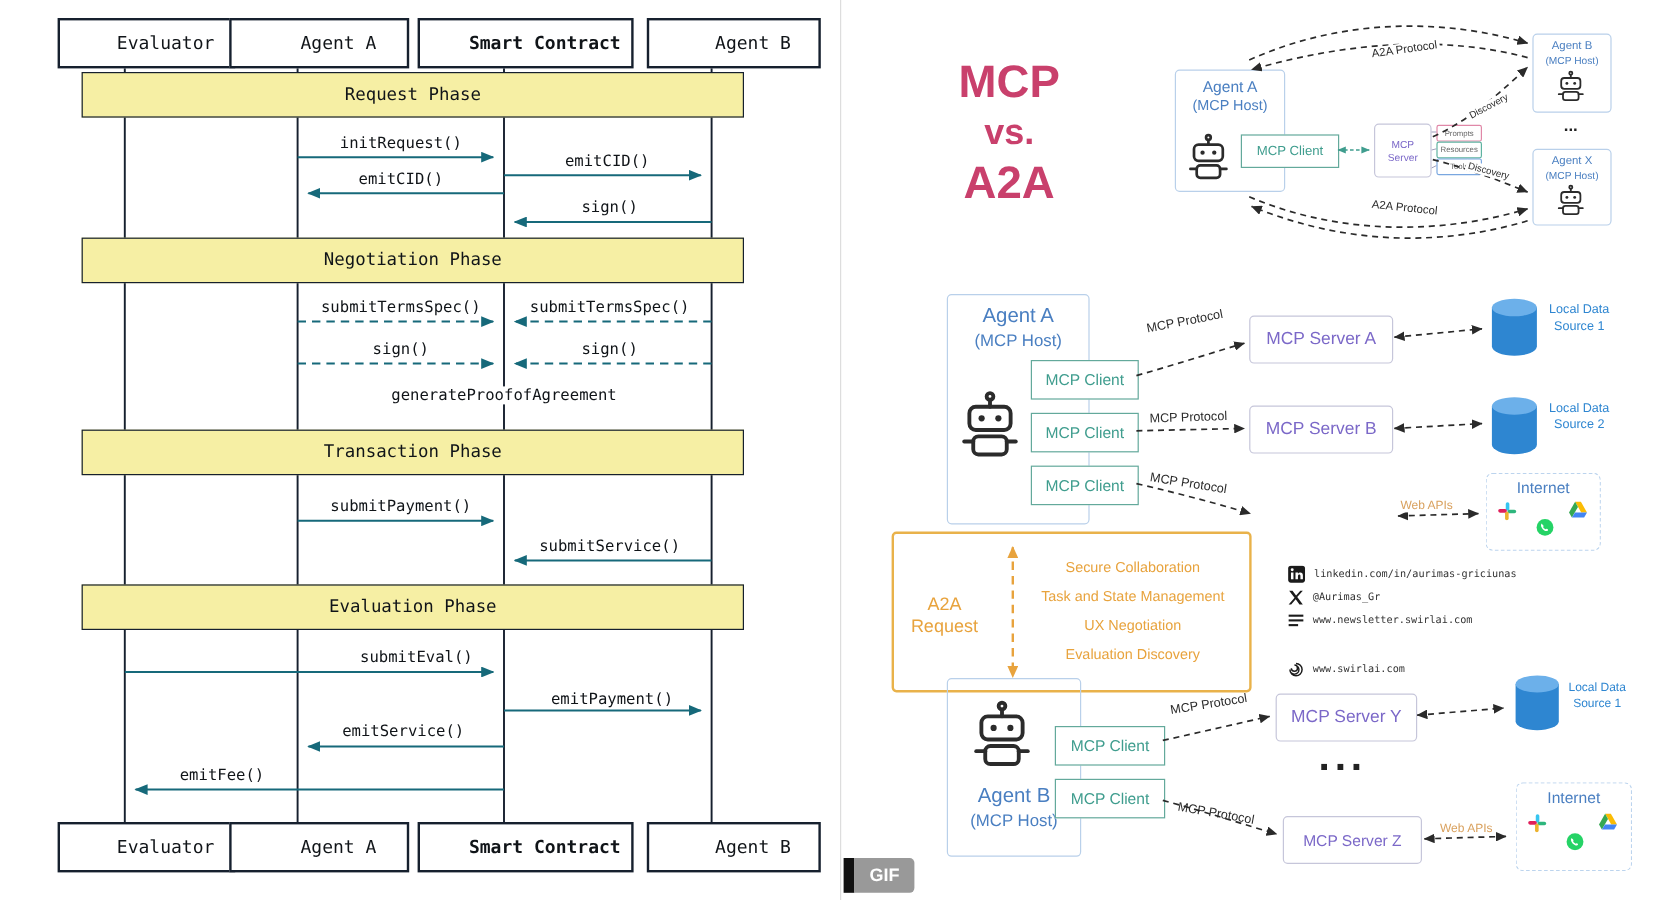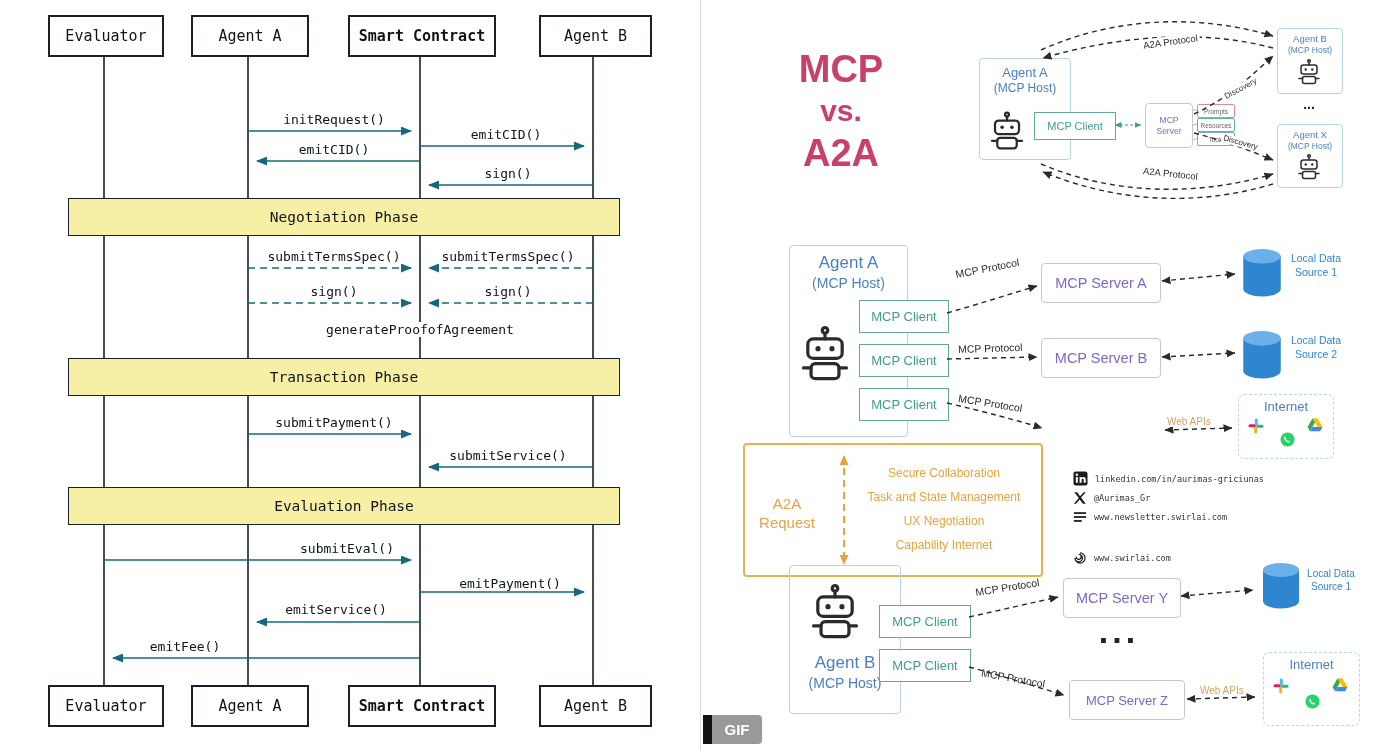--- a/index.html
+++ b/index.html
@@ -4,21 +4,21 @@
 <style>
   html,body{margin:0;padding:0;background:#fff;}
   #stage{position:relative;width:1400px;height:750px;background:#fff;overflow:hidden;
          font-family:"Liberation Sans",sans-serif;}
   .abs{position:absolute;}
 
   
   #seq{position:absolute;left:0;top:0;width:700px;height:750px;}
   .actor-box{position:absolute;height:38px;border:2px solid #16202e;background:#fff;z-index:5;
              display:flex;align-items:center;justify-content:center;
-             font:15px "DejaVu Sans Mono",monospace;color:#101418;white-space:nowrap;}
+             font:15px "DejaVu Sans Mono",monospace;color:#101418;white-space:nowrap;padding-left:32px;}
   .actor-bold{font-weight:bold;}
   .phase{position:absolute;left:68px;width:550px;height:36px;background:#f6efa4;border:1.6px solid #16202e;
          z-index:2;display:flex;align-items:center;justify-content:center;
          font:14.5px "DejaVu Sans Mono",monospace;color:#101418;}
   .msg{position:absolute;z-index:4;transform:translateX(-50%);white-space:nowrap;
        font:13px "DejaVu Sans Mono",monospace;color:#101418;}
   .msg-bg{background:#fff;padding:0 4px;}
   .layer1{z-index:1;} .layer3{z-index:3;}
 
   
@@ -121,20 +121,21 @@
         </symbol>
       </defs>
       <g stroke="#16202e" stroke-width="1.6">
         <line x1="104" y1="54" x2="104" y2="686"></line>
         <line x1="248" y1="54" x2="248" y2="686"></line>
         <line x1="420" y1="54" x2="420" y2="686"></line>
         <line x1="593" y1="54" x2="593" y2="686"></line>
       </g>
     </svg>
 
+    <div class="phase" style="top:60px">Request Phase</div>
     <div class="phase" style="top:198px">Negotiation Phase</div>
     <div class="phase" style="top:358px">Transaction Phase</div>
     <div class="phase" style="top:487px">Evaluation Phase</div>
 
     <svg class="abs layer3" width="700" height="750">
       <g stroke="#16697a" stroke-width="1.7" fill="none">
         <line x1="248" y1="131" x2="411" y2="131" marker-end="url(#mTeal)"></line>
         <line x1="420" y1="146" x2="584" y2="146" marker-end="url(#mTeal)"></line>
         <line x1="420" y1="161" x2="257" y2="161" marker-end="url(#mTeal)"></line>
         <line x1="593" y1="185" x2="429" y2="185" marker-end="url(#mTeal)"></line>
@@ -288,21 +289,21 @@
         <use href="#drive"></use>
       </svg>
 
     <div class="abs" style="left:42px;top:443px;width:296px;height:130px;border:2px solid #e9b24a;border-radius:4px;z-index:2">
       <div class="abs" style="left:10px;top:50px;width:64px;text-align:center;color:#e8a33d;font-size:15px">A2A</div>
       <div class="abs" style="left:10px;top:69px;width:64px;text-align:center;color:#e8a33d;font-size:15px">Request</div>
     </div>
     <div class="feature" style="top:466px">Secure Collaboration</div>
     <div class="feature" style="top:490px">Task and State Management</div>
     <div class="feature" style="top:514px">UX Negotiation</div>
-    <div class="feature" style="top:538px">Capability Internet</div>
+    <div class="feature" style="top:538px">Evaluation Discovery</div>
 
     <div class="social-row" style="left:372px;top:471px">
       <svg width="15" height="15">
           <use href="#li"></use>
         </svg>
       <span class="social-txt">linkedin.com/in/aurimas-griciunas</span>
     </div>
     <div class="social-row" style="left:372px;top:491px">
       <svg width="14" height="14">
           <use href="#xic"></use>

